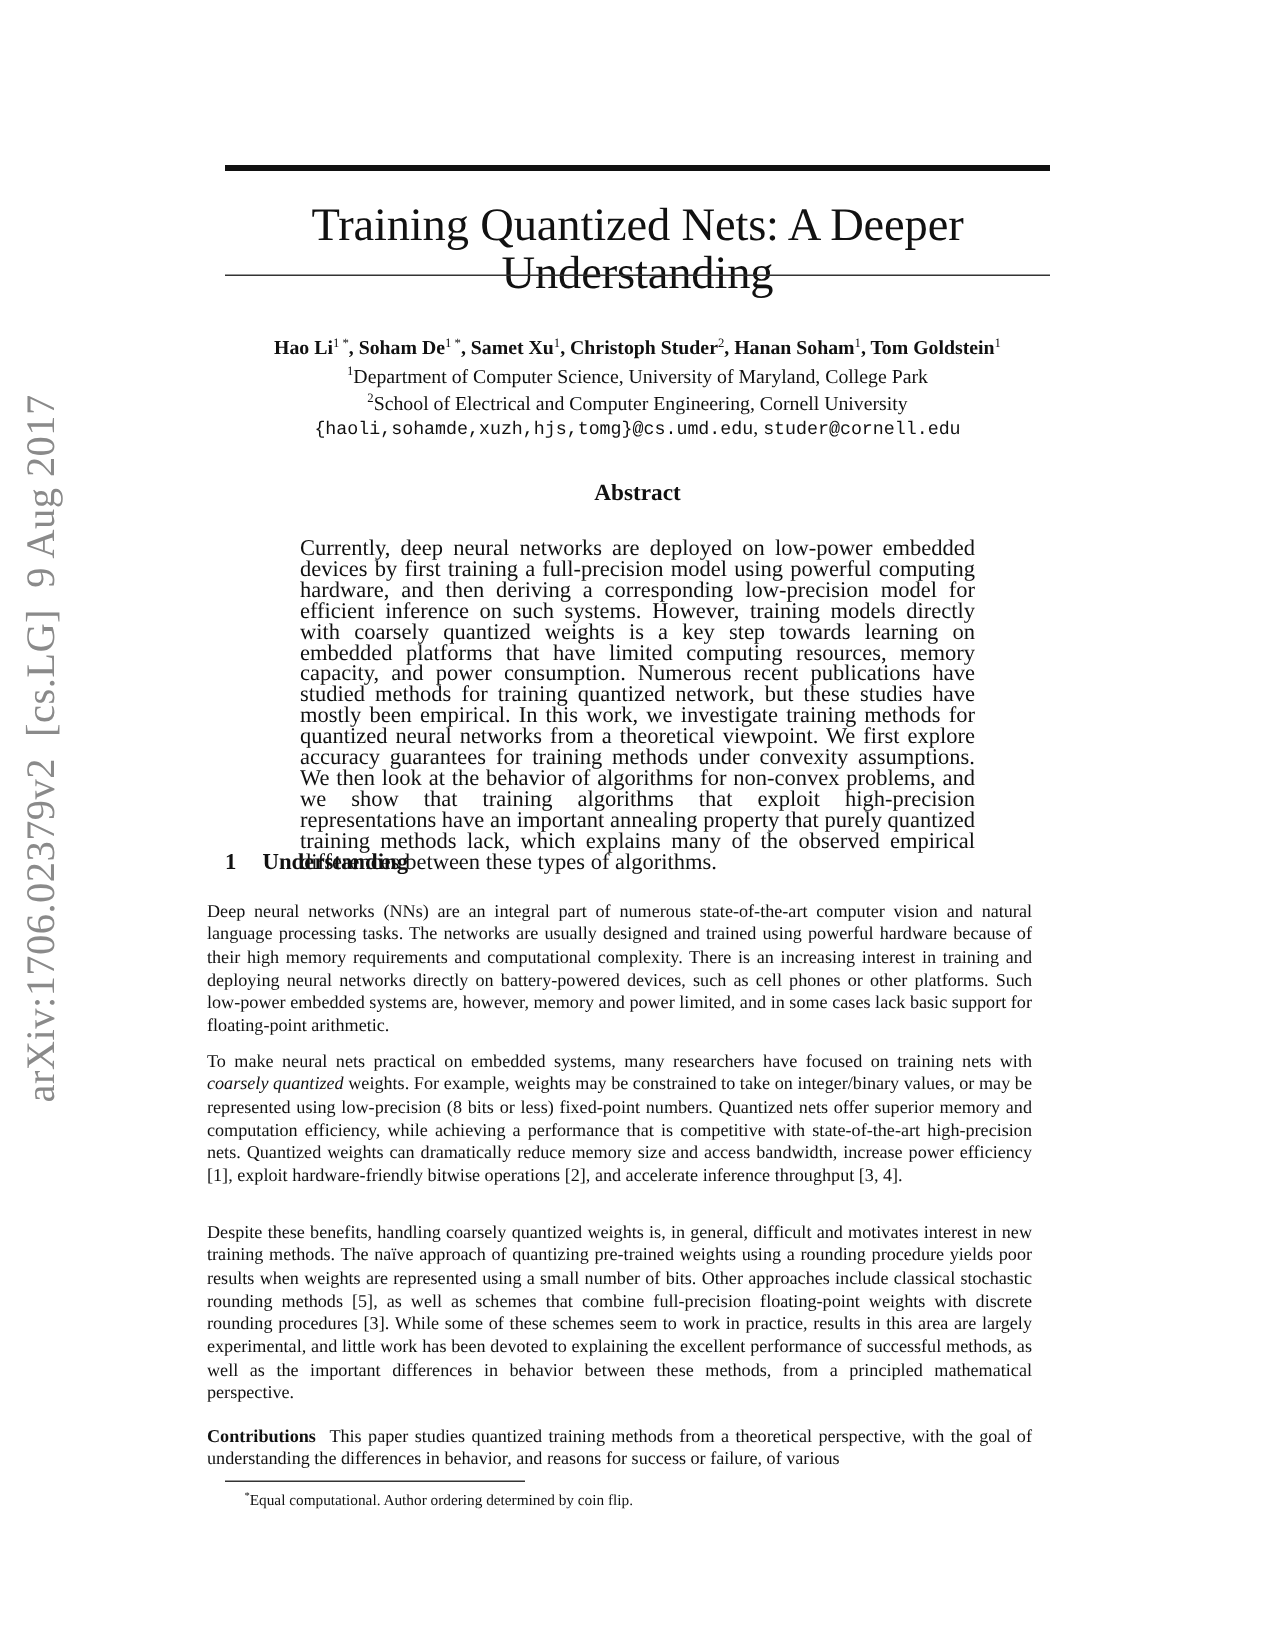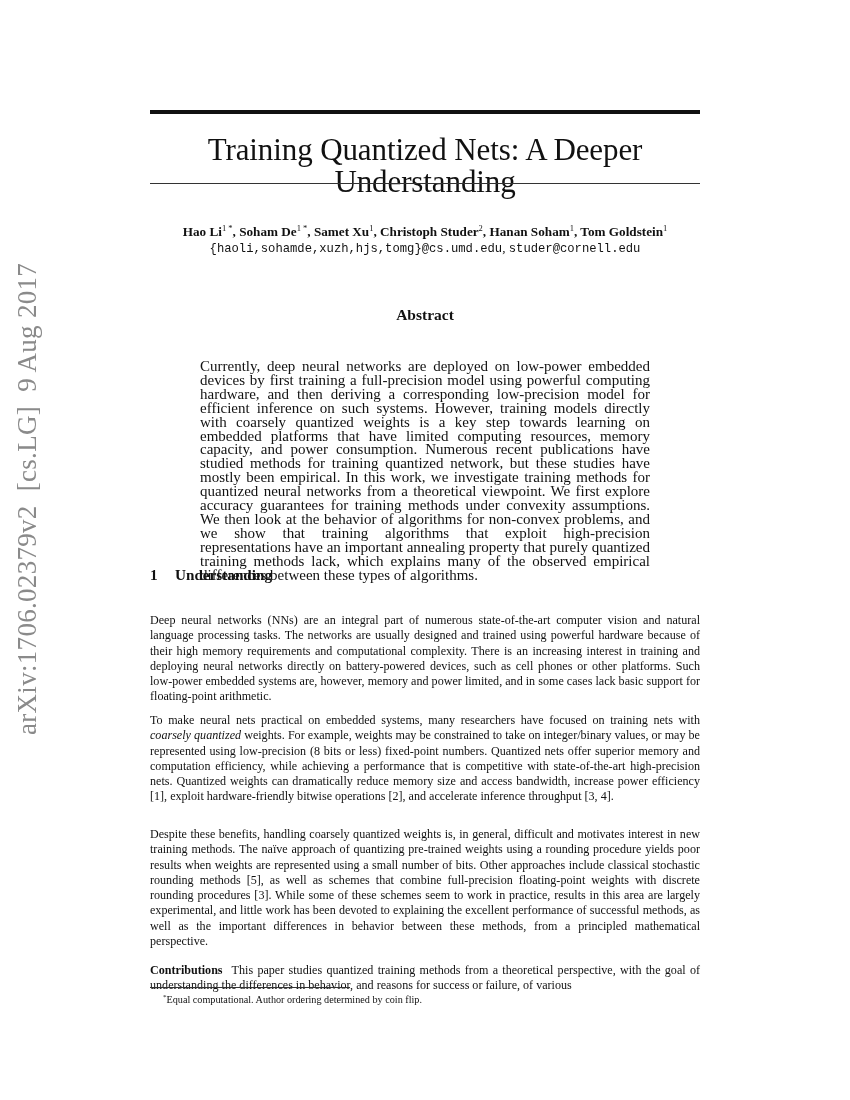--- a/index.html
+++ b/index.html
@@ -39,36 +39,36 @@
     }
     .authors-block {
       position: absolute; left: 150px; top: 221px; width: 550px; text-align: center;
       font-size: 13.2px; line-height: 15.5px;
     }
     .authors { font-weight: bold; }
     .authors sup, .affil sup { font-size: 8.5px; font-weight: normal; vertical-align: 5px; }
     .emails { font-family: "Liberation Mono", monospace; font-size: 12.2px; }
     .emails .sep { font-family: "Liberation Serif", serif; font-size: 13.2px; }
     .abstract-heading {
-      position: absolute; left: 150px; top: 305px; width: 550px; text-align: center;
+      position: absolute; left: 150px; top: 319px; width: 550px; text-align: center;
       font-weight: bold; font-size: 15.5px; line-height: 20px;
     }
     .abstract-body {
       position: absolute; left: 200px; top: 360px; width: 450px;
       font-size: 15px; line-height: 13.9px; text-align: justify;
       hyphens: none;
     }
     .section-heading {
       position: absolute; left: 150px; top: 565px; font-weight: bold; font-size: 15.2px;
       line-height: 20px;
     }
     .section-heading .num { display: inline-block; width: 25px; }
     .para {
-      position: absolute; left: 150px; width: 550px;
-      font-size: 12.1px; line-height: 15.3px; text-align: justify; margin-top: 13px;
+      position: absolute; left: 138px; width: 550px;
+      font-size: 12.1px; line-height: 15.3px; text-align: justify;
     }
     .p1 { top: 600px; }
     .p2 { top: 700px; }
     .p3 { top: 814px; }
     .p4 { top: 950px; }
     .para em { }
     .run-in { font-weight: bold; margin-right: 9px; }
     .footnote-rule {
       position: absolute; left: 150px; top: 987px; width: 200px; height: 1px; background: #333;
     }
@@ -88,20 +88,22 @@
 
 <div class="authors-block">
   <div class="authors">
     <span><span>Hao Li</span><sup>1 *</sup></span>,
     <span><span>Soham De</span><sup>1 *</sup></span>,
     <span><span>Samet Xu</span><sup>1</sup></span>,
     <span><span>Christoph Studer</span><sup>2</sup></span>,
     <span><span>Hanan Soham</span><sup>1</sup></span>,
     <span><span>Tom Goldstein</span><sup>1</sup></span>
   </div>
+  <div class="affil"><sup>1</sup><span>Department of Computer Science, University of Maryland, College Park</span></div>
+  <div class="affil"><sup>2</sup><span>School of Electrical and Computer Engineering, Cornell University</span></div>
   <div class="emails"><span>{haoli,sohamde,xuzh,hjs,tomg}@cs.umd.edu</span><span class="sep">, </span><span>studer@cornell.edu</span></div>
 </div>
 
 <h2 class="abstract-heading">Abstract</h2>
 <p class="abstract-body">Currently, deep neural networks are deployed on low-power embedded devices by first training a full-precision model using powerful computing hardware, and then deriving a corresponding low-precision model for efficient inference on such systems. However, training models directly with coarsely quantized weights is a key step towards learning on embedded platforms that have limited computing resources, memory capacity, and power consumption. Numerous recent publications have studied methods for training quantized network, but these studies have mostly been empirical. In this work, we investigate training methods for quantized neural networks from a theoretical viewpoint. We first explore accuracy guarantees for training methods under convexity assumptions. We then look at the behavior of algorithms for non-convex problems, and we show that training algorithms that exploit high-precision representations have an important annealing property that purely quantized training methods lack, which explains many of the observed empirical differences between these types of algorithms.</p>
 
 <h2 class="section-heading"><span class="num">1</span><span>Understanding</span></h2>
 
 <p class="para p1">Deep neural networks (NNs) are an integral part of numerous state-of-the-art computer vision and natural language processing tasks. The networks are usually designed and trained using powerful hardware because of their high memory requirements and computational complexity. There is an increasing interest in training and deploying neural networks directly on battery-powered devices, such as cell phones or other platforms. Such low-power embedded systems are, however, memory and power limited, and in some cases lack basic support for floating-point arithmetic.</p>
 <p class="para p2"><span>To make neural nets practical on embedded systems, many researchers have focused on training nets with </span><em>coarsely quantized</em><span> weights. For example, weights may be constrained to take on integer/binary values, or may be represented using low-precision (8 bits or less) fixed-point numbers. Quantized nets offer superior memory and computation efficiency, while achieving a performance that is competitive with state-of-the-art high-precision nets. Quantized weights can dramatically reduce memory size and access bandwidth, increase power efficiency [1], exploit hardware-friendly bitwise operations [2], and accelerate inference throughput [3, 4].</span></p>

